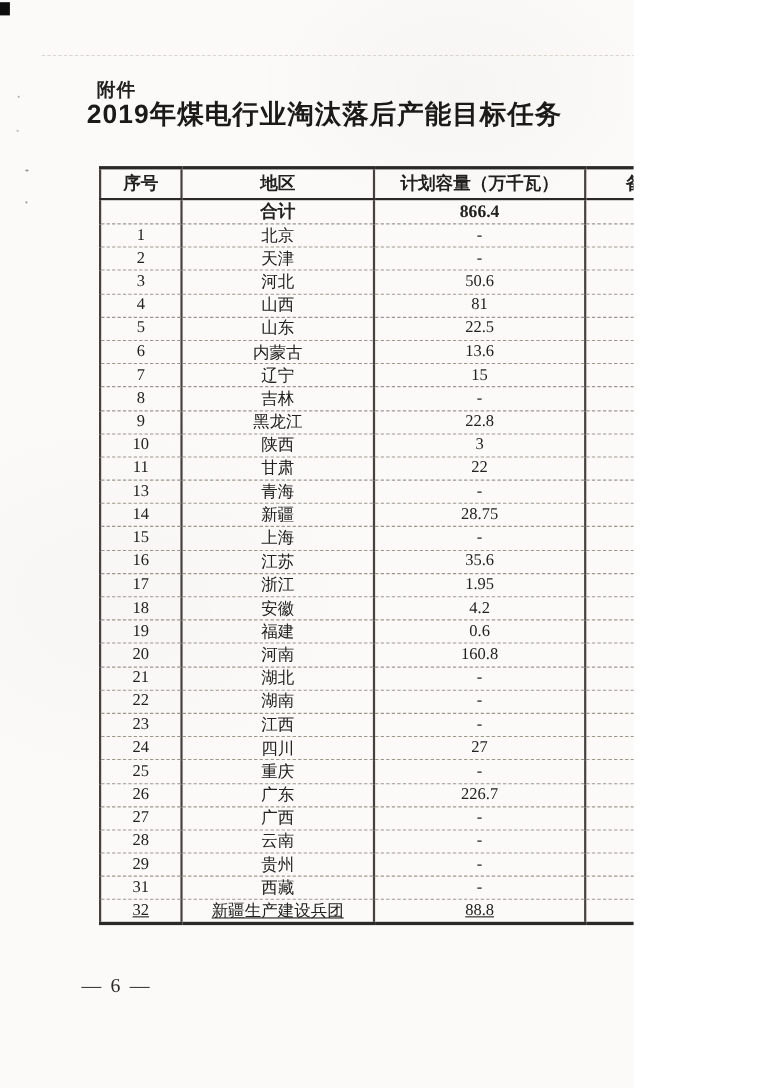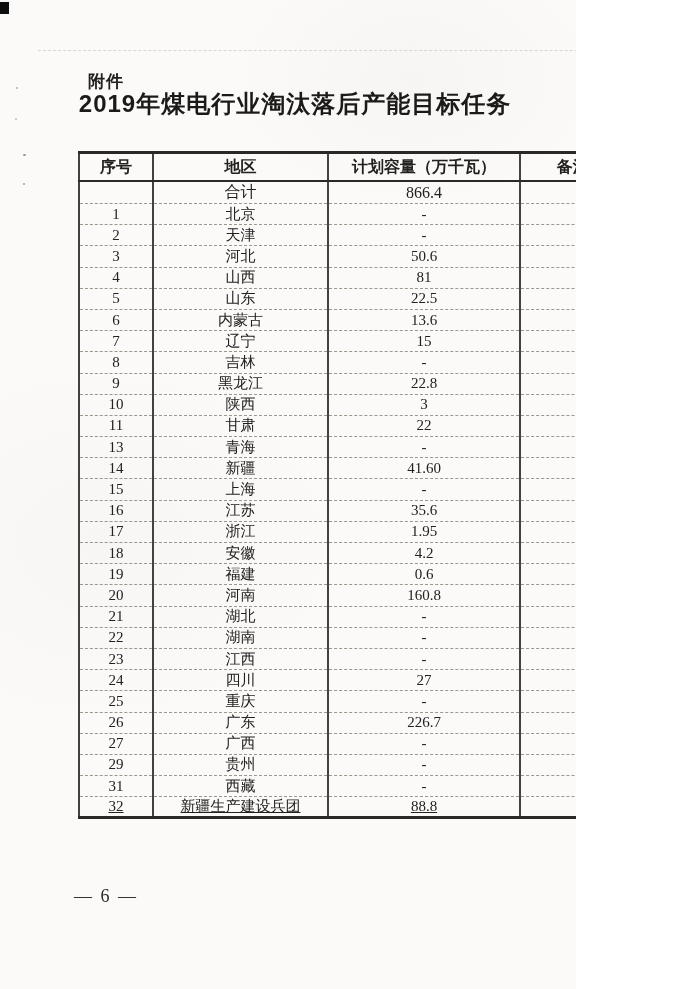--- a/index.html
+++ b/index.html
@@ -29,21 +29,21 @@
     font-size: 17px; font-weight: bold; letter-spacing: 1px;
   }
   .doc-title {
     position: absolute; left: 0; top: 88px; width: 100%;
     margin: 0; text-align: center; text-indent: 14px;
     font-family: "Liberation Sans", "DejaVu Sans", sans-serif;
     font-size: 24px; font-weight: 800; letter-spacing: 1px; color: #1b1a19;
   }
 
   table.cap-table {
-    position: absolute; left: 78px; top: 151px; width: 546px;
+    position: absolute; left: 90px; top: 151px; width: 546px;
     border-collapse: collapse; table-layout: fixed;
   }
   .cap-table col.c-no  { width: 74px; }
   .cap-table col.c-reg { width: 175px; }
   .cap-table col.c-cap { width: 192px; }
   .cap-table col.c-note{ width: 105px; }
 
   .cap-table th {
     height: 26px; padding: 0;
     font-size: 16px; font-weight: bold; text-align: center;
@@ -52,21 +52,21 @@
   }
   .cap-table th, .cap-table td { border-left: 2px solid #45423e; }
   .cap-table th:last-child, .cap-table td:last-child { border-right: 1px solid #d5d0c9; }
 
   .cap-table tbody td {
     padding: 0; text-align: center; font-size: 15px;
     border-bottom: 1px dashed #9d968d;
     white-space: nowrap; overflow: hidden;
   }
   .cap-table tr.total-row { height: 21px; }
-  .cap-table tr.total-row td { font-weight: normal; font-size: 16px; }
+  .cap-table tr.total-row td { font-weight: bold; font-size: 16px; }
   .cap-table tr.data-row { height: 21.2px; }
   .cap-table tbody tr:last-child td { border-bottom: 3px solid #2a2927; text-decoration: underline; }
 
   .page-number {
     position: absolute; left: 74px; top: 886px;
     font-size: 18px; letter-spacing: 2px; color: #2b2a28;
   }
 </style>
 </head>
 <body>
@@ -174,21 +174,21 @@
         </tr>
         <tr class="data-row">
           <td>13</td>
           <td>青海</td>
           <td>-</td>
           <td></td>
         </tr>
         <tr class="data-row">
           <td>14</td>
           <td>新疆</td>
-          <td>41.60</td>
+          <td>28.75</td>
           <td></td>
         </tr>
         <tr class="data-row">
           <td>15</td>
           <td>上海</td>
           <td>-</td>
           <td></td>
         </tr>
         <tr class="data-row">
           <td>16</td>
@@ -256,20 +256,26 @@
           <td>226.7</td>
           <td></td>
         </tr>
         <tr class="data-row">
           <td>27</td>
           <td>广西</td>
           <td>-</td>
           <td></td>
         </tr>
         <tr class="data-row">
+          <td>28</td>
+          <td>云南</td>
+          <td>-</td>
+          <td></td>
+        </tr>
+        <tr class="data-row">
           <td>29</td>
           <td>贵州</td>
           <td>-</td>
           <td></td>
         </tr>
         <tr class="data-row">
           <td>31</td>
           <td>西藏</td>
           <td>-</td>
           <td></td>

